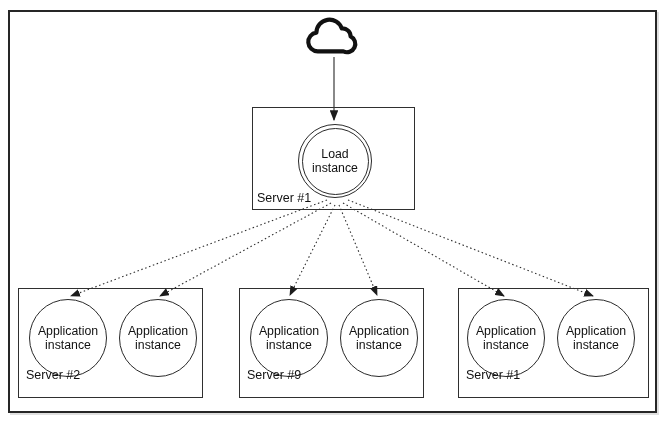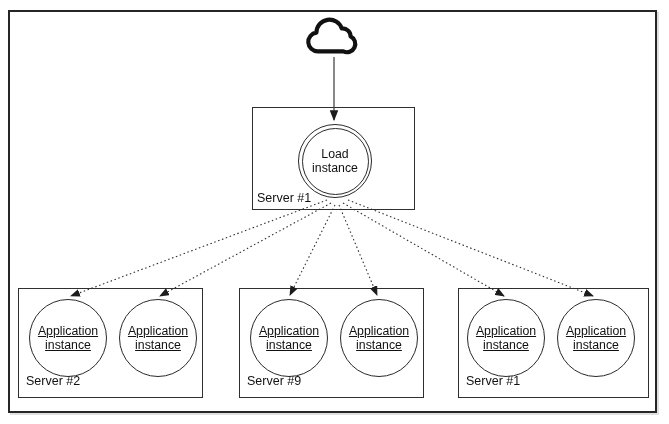--- a/index.html
+++ b/index.html
@@ -32,21 +32,21 @@
     box-sizing: border-box;
     background: #ffffff;
   }
   #server1-box { left: 252px; top: 107px; width: 163px; height: 103px; }
   #server2-box { left: 18px;  top: 288px; width: 185px; height: 110px; }
   #server3-box { left: 239px; top: 288px; width: 185px; height: 110px; }
   #server4-box { left: 458px; top: 288px; width: 191px; height: 110px; }
   .server-label {
     position: absolute;
     left: 7px;
-    bottom: 9px;
+    bottom: 15px;
     font-size: 12.5px;
     color: #111111;
     white-space: nowrap;
   }
   #server1-box .server-label { left: 4px; bottom: 4px; }
   .lb-circle-outer {
     position: absolute;
     left: 45px;
     top: 16px;
     width: 74px;
@@ -83,21 +83,21 @@
     height: 78px;
     border: 1.4px solid #2a2a2a;
     border-radius: 50%;
     box-sizing: border-box;
     background: #ffffff;
     display: flex;
     align-items: center;
     justify-content: center;
     text-align: center;
   }
-  .instance-circle .node-text { width: 66px; text-decoration: underline; }
+  .instance-circle .node-text { width: 66px; }
   .circle-a { left: 10px; }
   .circle-b { left: 100px; }
   #server4-box .circle-a { left: 8px; }
   #server4-box .circle-b { left: 98px; }
   #connectors {
     position: absolute;
     left: 0;
     top: 0;
     width: 669px;
     height: 424px;

